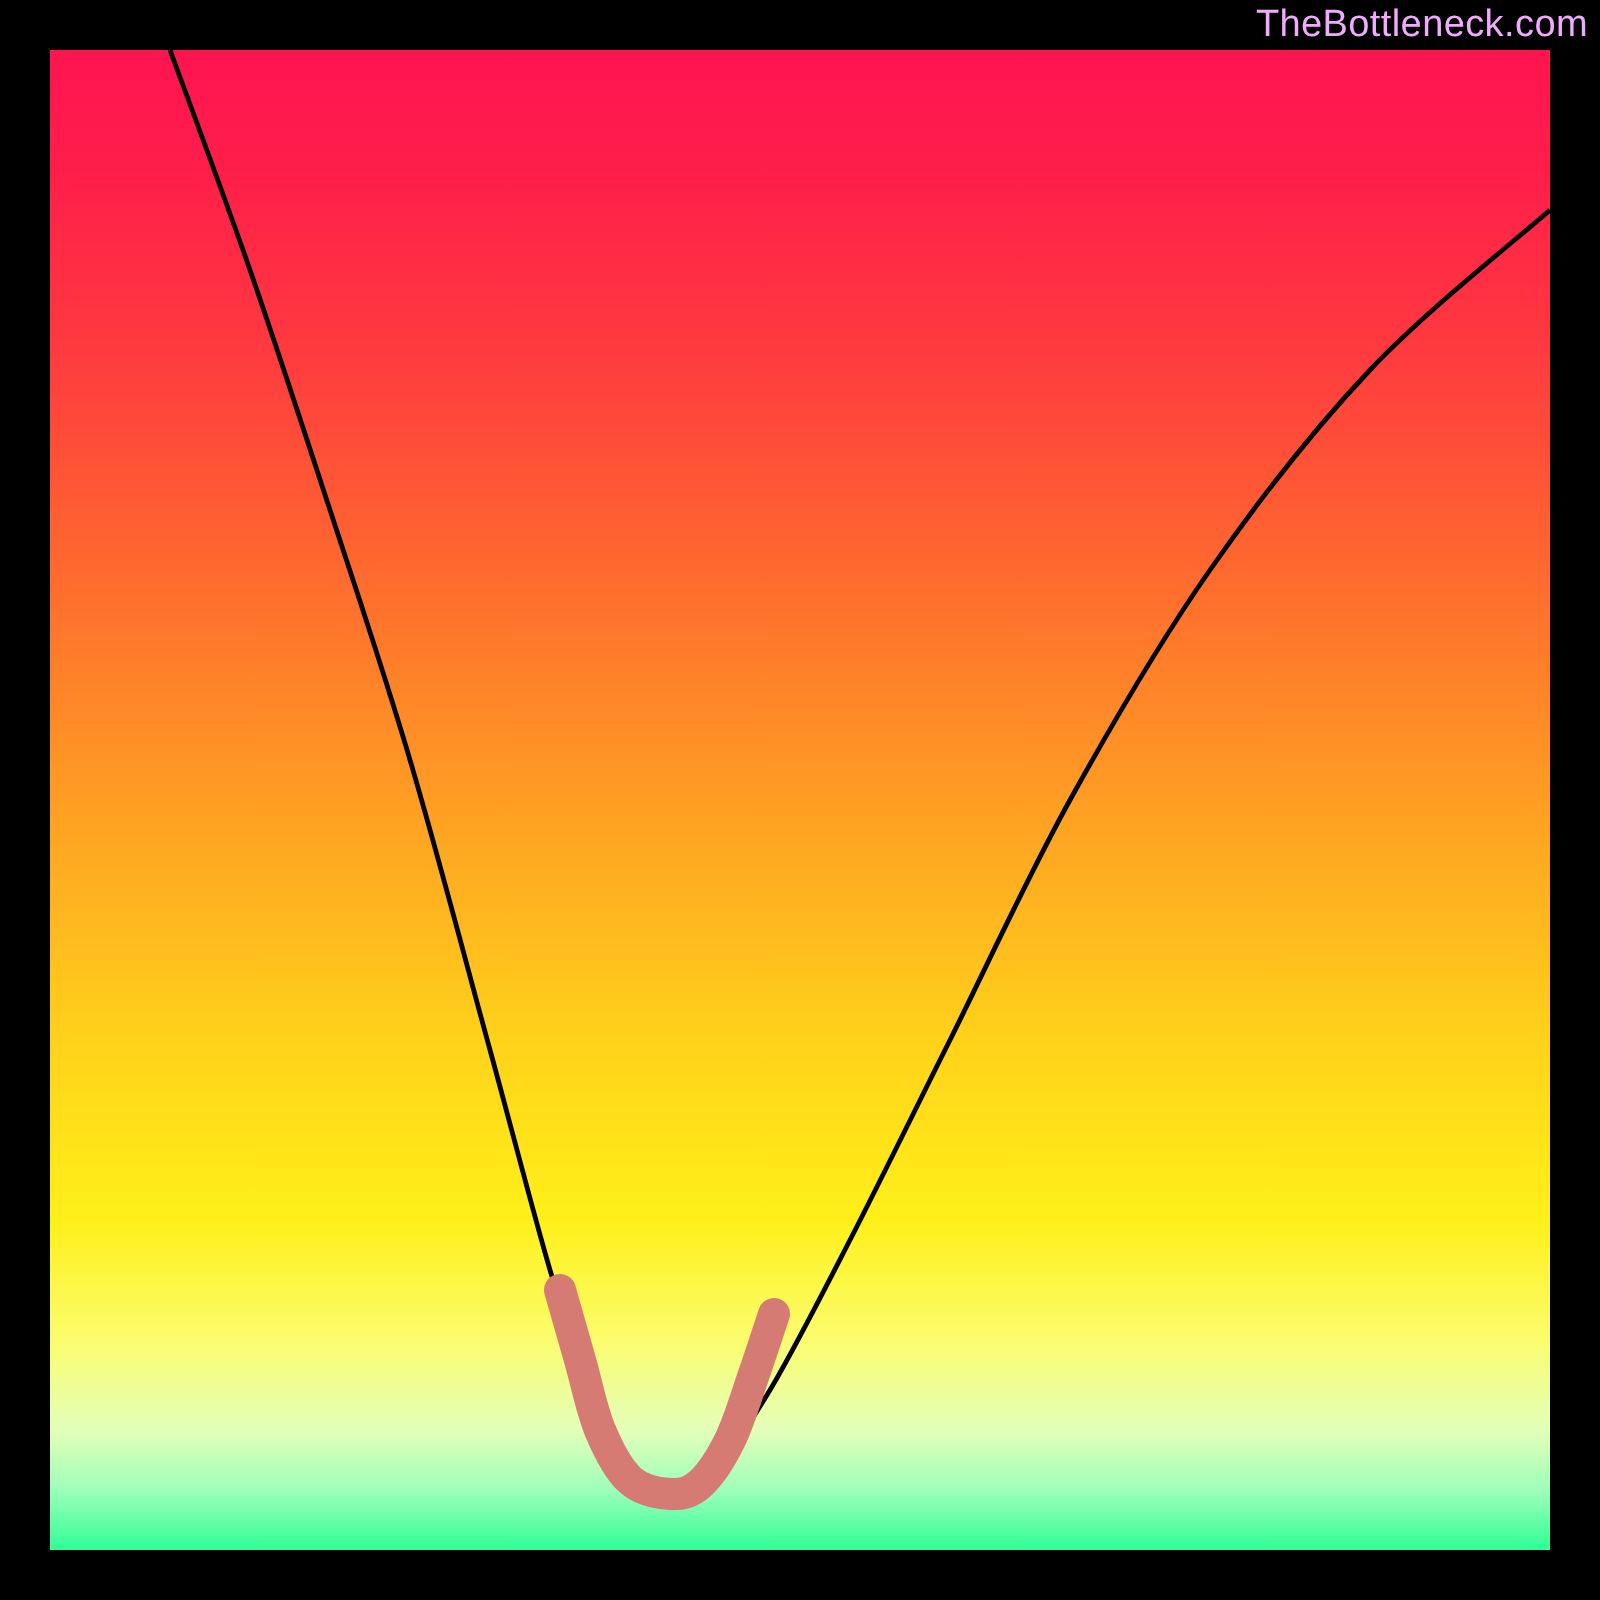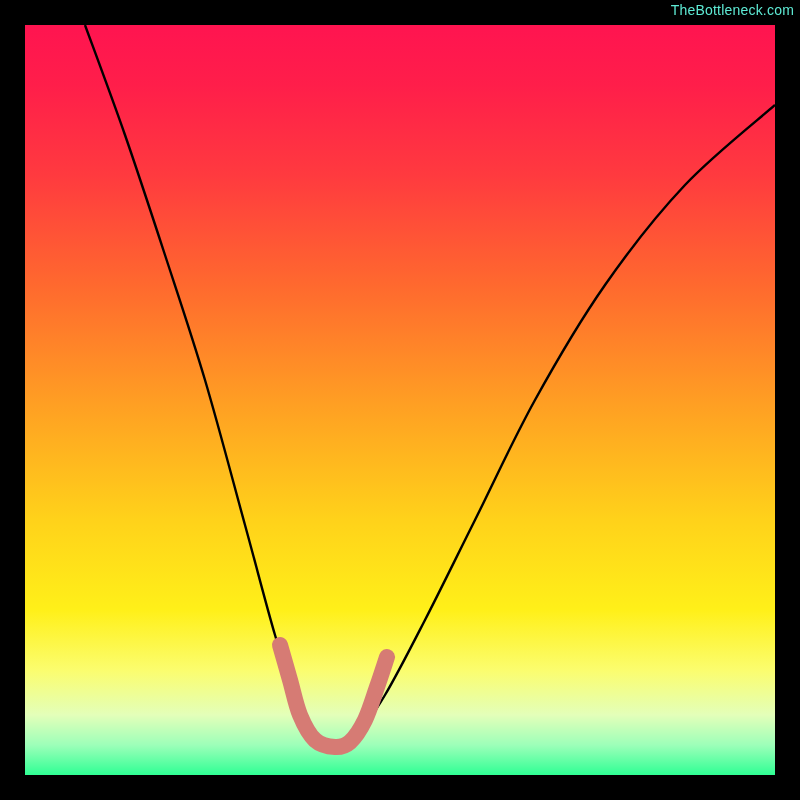--- a/index.html
+++ b/index.html
@@ -27,22 +27,22 @@
       #fff019 78%,
       #fbfd6e 86%,
       #e3ffb9 92%,
       #9dffb9 96%,
       #2fff94 100%);
   }
   .watermark {
     position: absolute;
     top: 2px;
     right: 6px;
-    color: #5eead4;
-    font-size: 14px;
+    color: #f0abfc;
+    font-size: 19px;
     letter-spacing: 0.2px;
     font-weight: 500;
     z-index: 20;
   }
   svg.plot {
     position: absolute;
     left: 0;
     top: 0;
     width: 750px;
     height: 750px;

